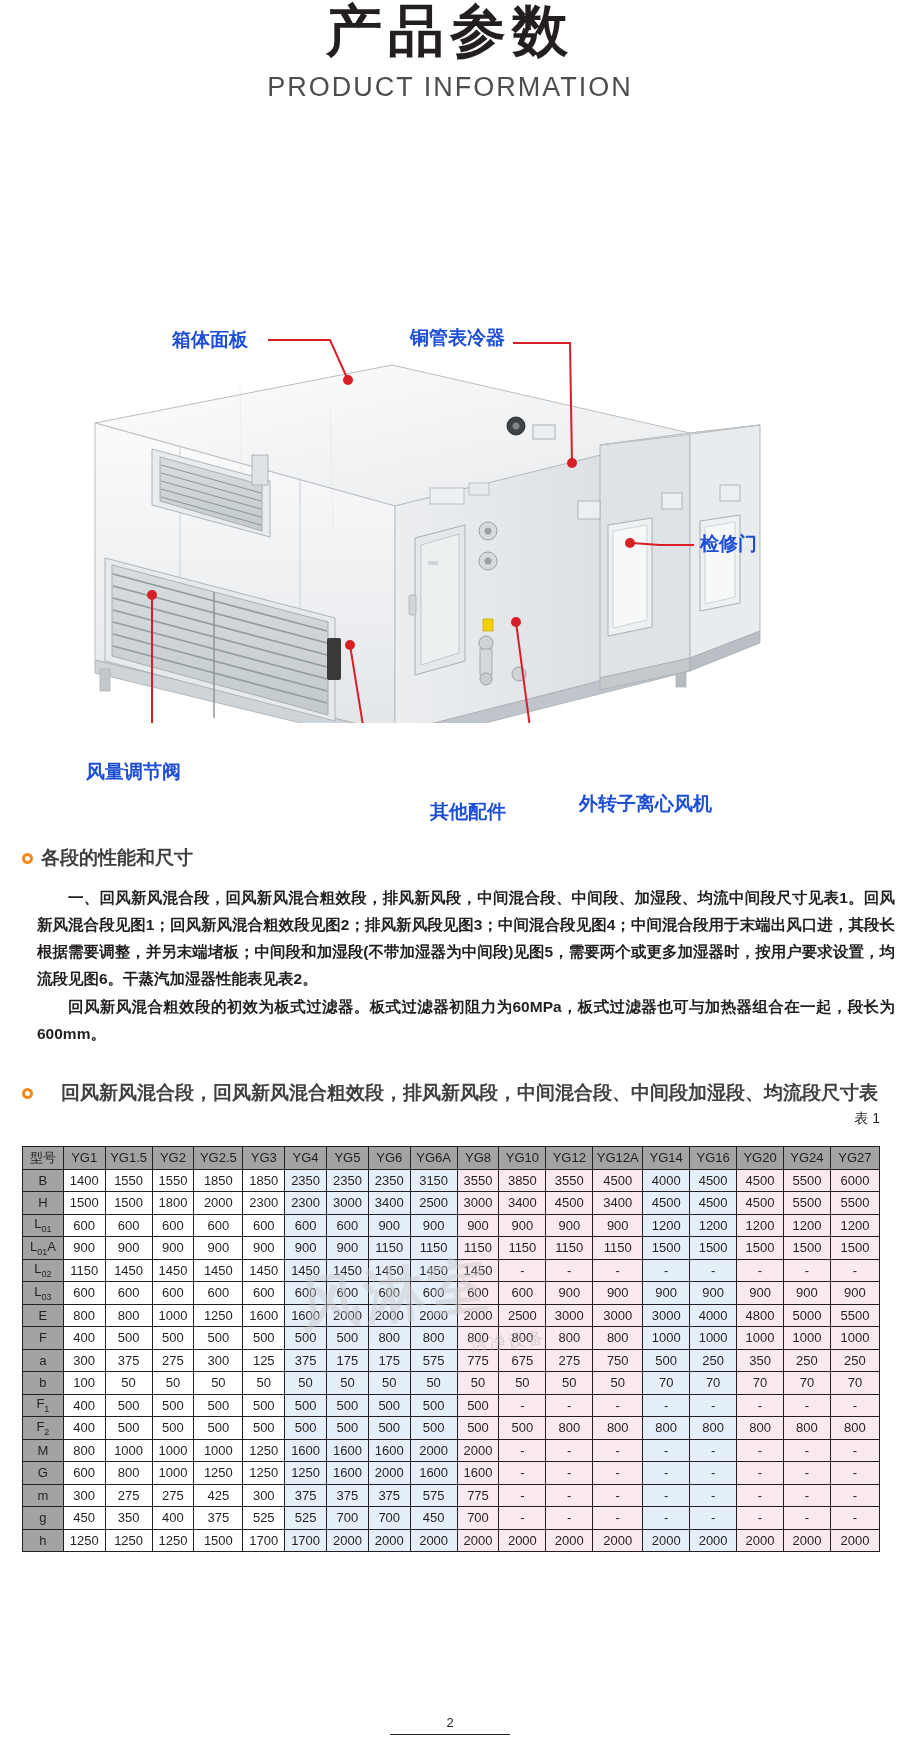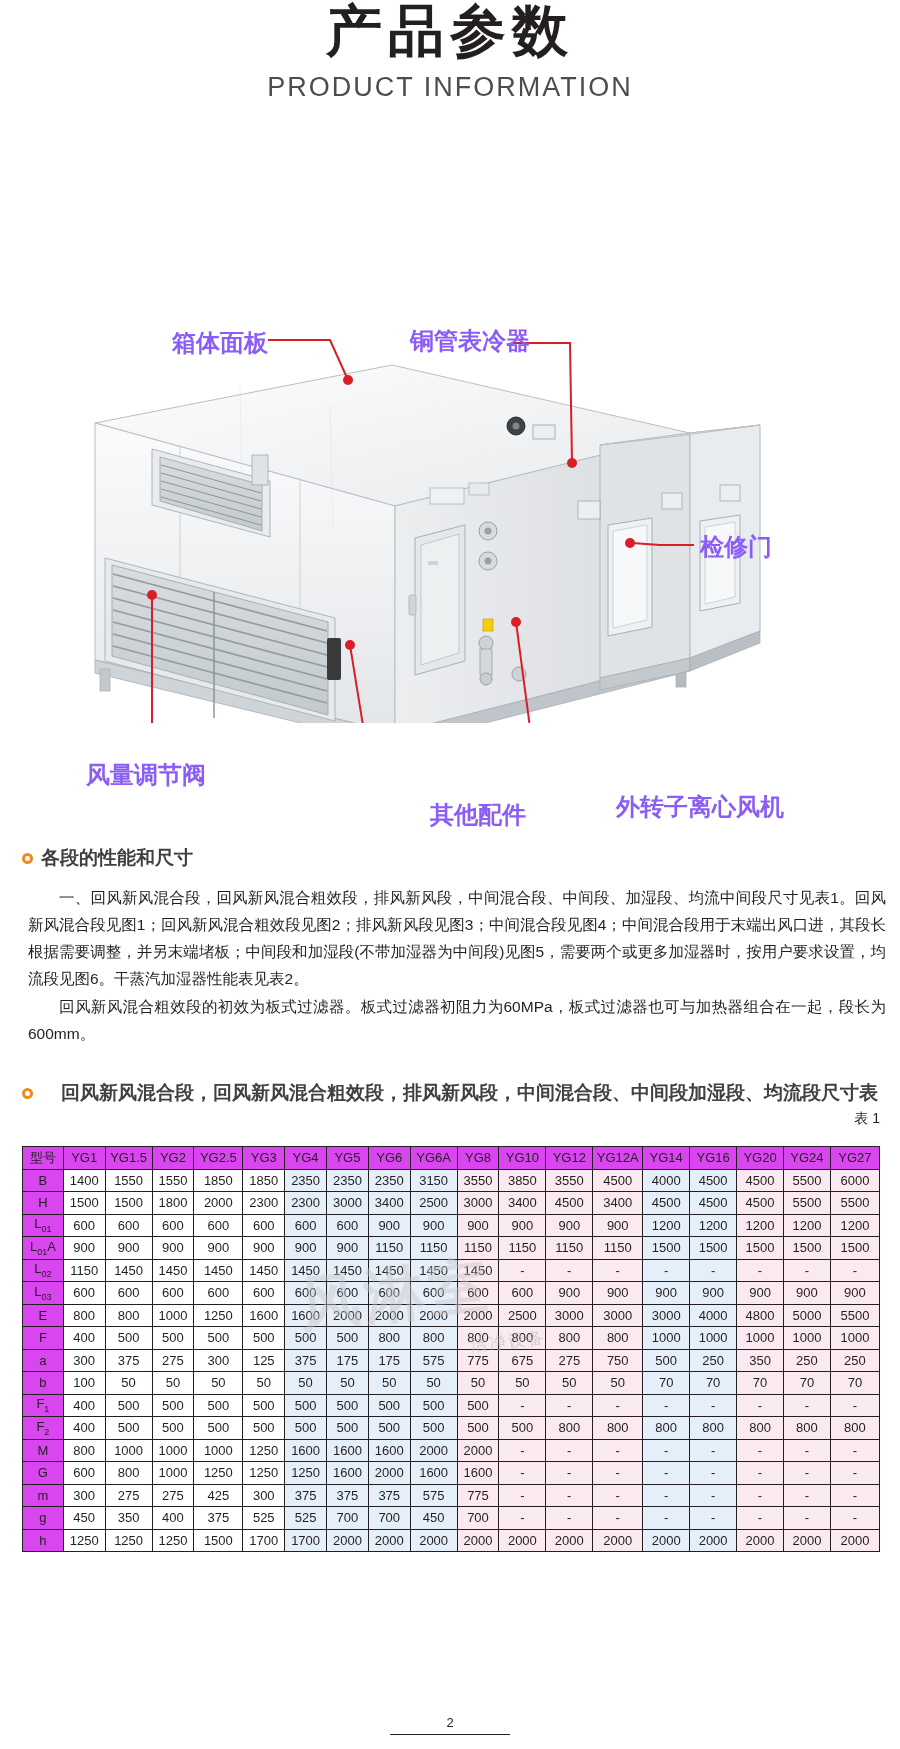--- a/index.html
+++ b/index.html
@@ -35,30 +35,30 @@
   
   .illus {
     position: relative;
     width: 900px;
     height: 590px;
     margin-top: 30px;
   }
   .illus svg { position:absolute; left:0; top:0; }
   .callout {
     position: absolute;
-    font-size: 24px;
-    color: #8b5cf6;
+    font-size: 19px;
+    color: #1d4ed8;
     font-weight: 700;
     white-space: nowrap;
   }
   .c-panel   { left: 172px; top: 194px; }
   .c-copper  { left: 410px; top: 192px; }
   .c-door    { left: 700px; top: 398px; }
   .c-valve   { left: 86px;  top: 610px; margin-top: 16px; }
-  .c-fan     { left: 616px; top: 658px; }
+  .c-fan     { left: 579px; top: 658px; }
   .c-other   { left: 430px; top: 666px; }
 
   
   .sec-head {
     color: #404040;
     font-size: 19px;
     font-weight: 700;
     margin: 0 0 0 22px;
     display: flex;
     align-items: center;
@@ -69,27 +69,28 @@
     border: 3px solid #f08a1d;
     border-radius: 50%;
     margin-right: 8px;
   }
   #sec1 { position:absolute; left:0; top: 845px; }
   #sec2 { position:absolute; left:0; top: 1080px; gap: 20px; }
 
   
   .body-text {
     position: absolute;
-    left: 28px;
+    left: 37px;
     top: 884px;
     width: 858px;
     font-size: 15.5px;
     line-height: 1.75;
     color: #231f20;
     text-align: justify;
+    font-weight: bold;
   }
   .body-text p { margin: 0; text-indent: 2em; }
 
   
   .table-wrap {
     position: absolute;
     left: 22px;
     top: 1110px;
     width: 858px;
   }
@@ -97,21 +98,21 @@
     text-align: right;
     font-size: 14px;
     color: #231f20;
     margin-bottom: 18px;
   }
   table.spec {
     border-collapse: collapse;
     width: 858px;
     table-layout: fixed;
     font-size: 13px;
-    background: #d946ef;
+    background: #a3a3a3;
   }
   table.spec td, table.spec th {
     border: 1px solid #231f20;
     text-align: center;
     height: 22.5px;
     padding: 0;
     font-weight: 400;
     color: #231f20;
     overflow: hidden;
     white-space: nowrap;

